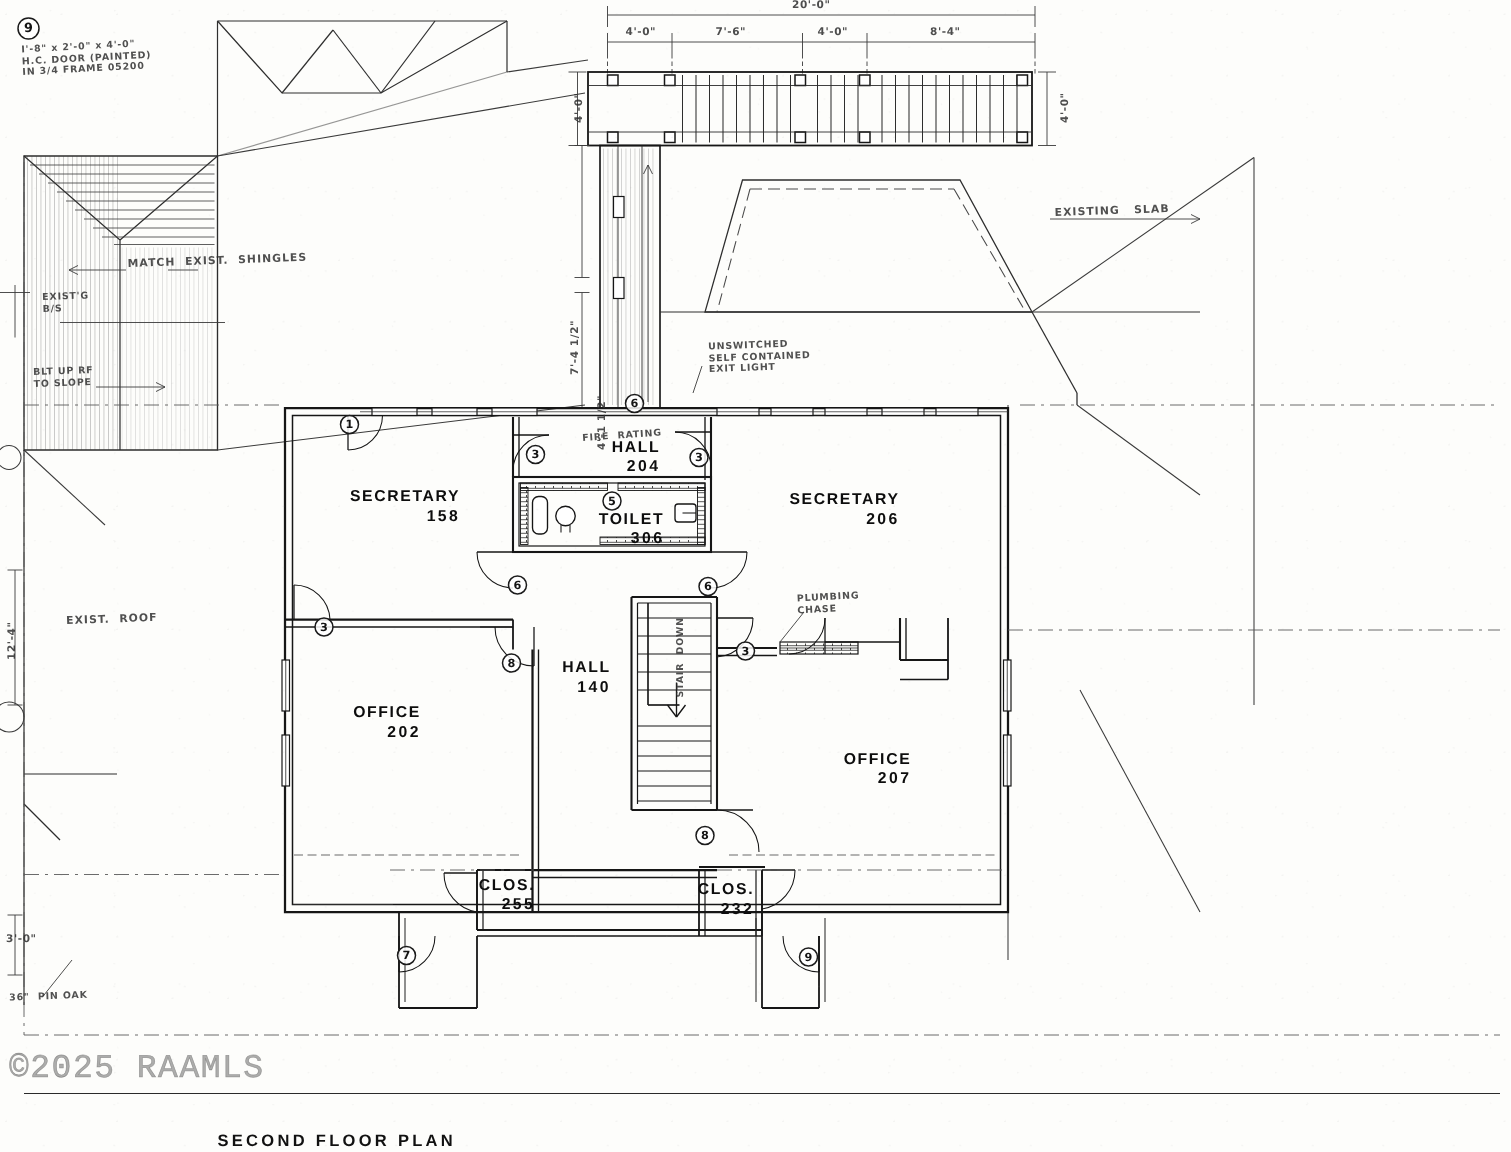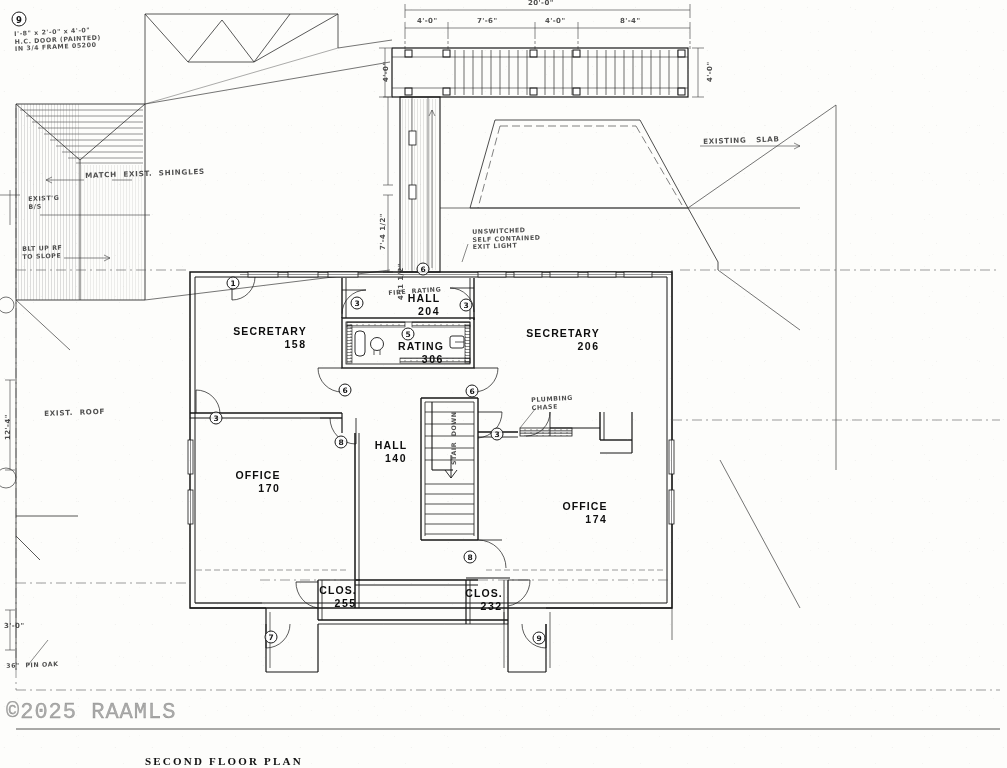--- a/index.html
+++ b/index.html
@@ -37,21 +37,21 @@
     white-space: nowrap;
     transform: translate(-50%, -50%);
     -webkit-font-smoothing: none;
   }
   .room-label .num {
     display: block;
     letter-spacing: 1.6px;
   }
   .title-text {
     position: absolute;
-    font-family: Liberation Serif, serif;
+    font-family: Liberation Sans, sans-serif;
     font-weight: 700;
     font-size: 11px;
     letter-spacing: 2.2px;
     color: #111;
     white-space: nowrap;
   }
   
   .hand {
     position: absolute;
     font-family: "DejaVu Sans", sans-serif;
@@ -536,36 +536,36 @@
   <div class="room-label" style="left:270px; top:338px;">
     <span>SECRETARY</span>
     <span class="num">158</span>
   </div>
   <div class="room-label" style="left:563px; top:340px;">
     <span>SECRETARY</span>
     <span class="num">206</span>
   </div>
   <div class="room-label" style="left:258px; top:482px;">
     <span>OFFICE</span>
-    <span class="num">170</span>
+    <span class="num">202</span>
   </div>
   <div class="room-label" style="left:585px; top:513px;">
     <span>OFFICE</span>
-    <span class="num">174</span>
+    <span class="num">207</span>
   </div>
   <div class="room-label" style="left:391px; top:452px;">
     <span>HALL</span>
     <span class="num">140</span>
   </div>
   <div class="room-label" style="left:424px; top:305px;">
     <span>HALL</span>
     <span class="num">204</span>
   </div>
   <div class="room-label" style="left:421px; top:353px;">
-    <span>RATING</span>
+    <span>TOILET</span>
     <span class="num">306</span>
   </div>
   <div class="room-label" style="left:338px; top:597px;">
     <span>CLOS.</span>
     <span class="num">255</span>
   </div>
   <div class="room-label" style="left:484px; top:600px;">
     <span>CLOS.</span>
     <span class="num">232</span>
   </div>

